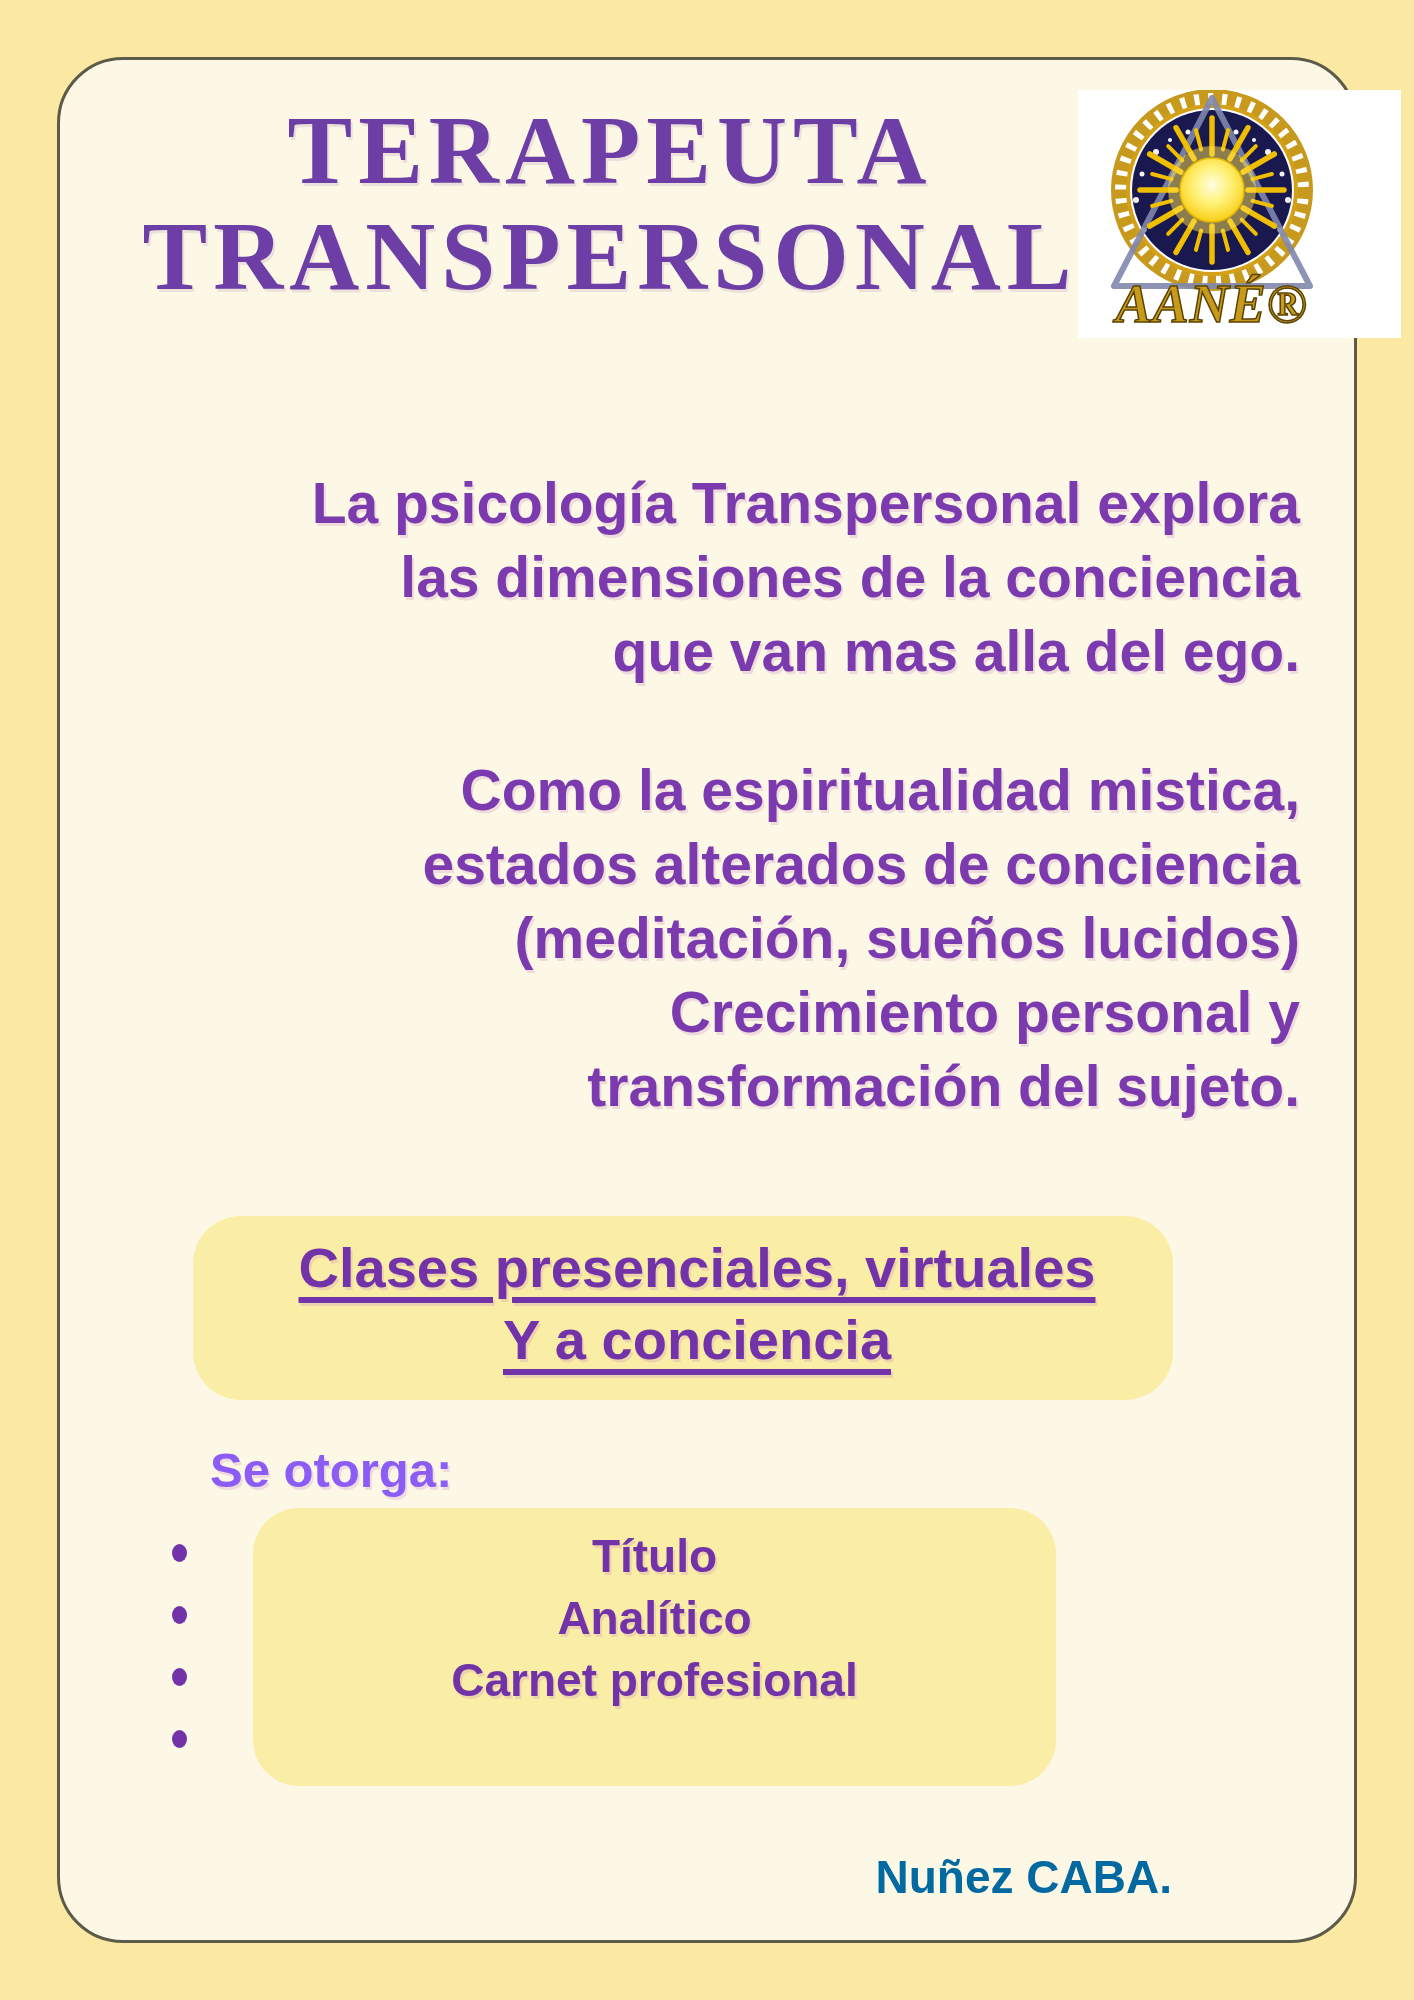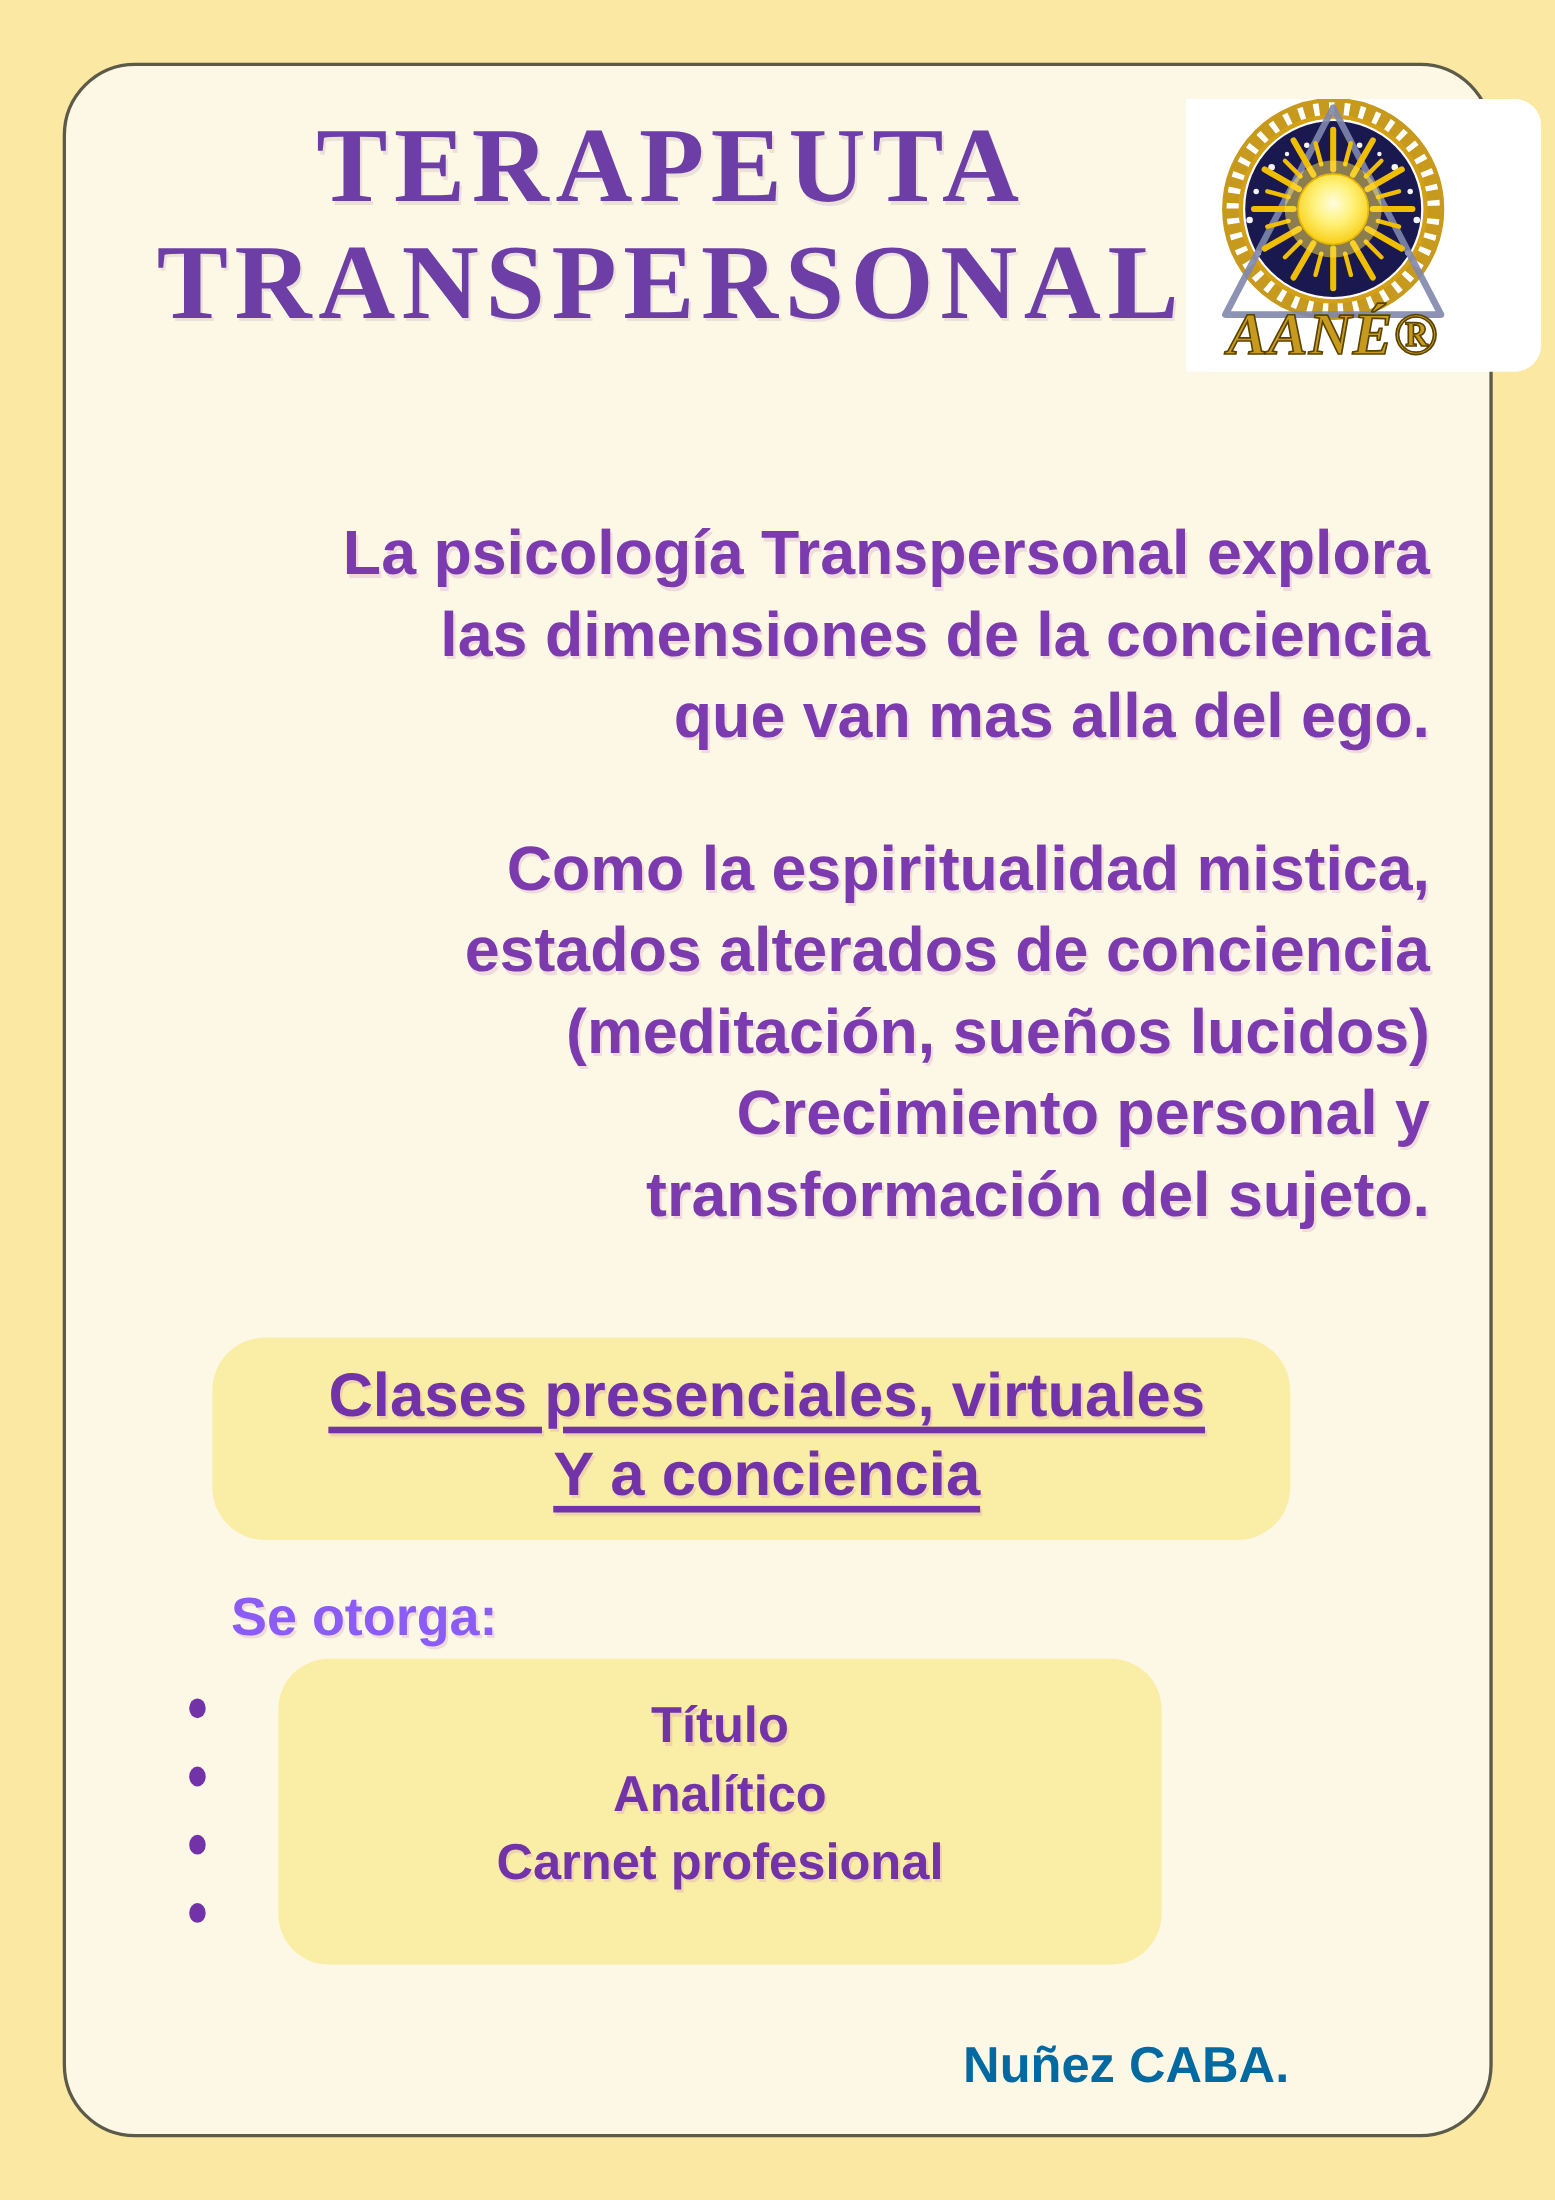--- a/index.html
+++ b/index.html
@@ -27,21 +27,20 @@
     letter-spacing:6px;
     color:#6C3EA6;
     white-space:nowrap;
     text-shadow:2px 3px 0 rgba(110,60,140,0.12);
     margin-left:10px;
   }
   .logo{
     position:absolute;left:1018px;top:30px;
     width:323px;height:248px;
     background:#FFFFFF;
-    border-radius:24px;
   }
   .paragraph{
     position:absolute;left:60px;width:1180px;
     text-align:right;
     font-weight:bold;
     font-size:57px;line-height:74px;
     color:#7B3BAE;
     text-shadow:2px 3px 0 rgba(190,120,190,0.22);
   }
   .intro{top:406px;}
@@ -71,21 +70,21 @@
     font-weight:bold;font-size:49px;
     color:#8b5cf6;
     text-shadow:2px 3px 0 rgba(190,120,190,0.22);
   }
   .grants-box{
     position:absolute;left:193px;top:1448px;
     width:803px;height:278px;
     background:#FAEDA6;
     border-radius:46px;
     text-align:center;
-    padding-top:29px;
+    padding-top:17px;
     box-sizing:border-box;
   }
   .grant-item{
     font-weight:bold;font-size:46px;line-height:62px;
     color:#7232A8;
     text-shadow:2px 3px 0 rgba(190,120,190,0.22);
   }
   .bullet-dot{
     position:absolute;left:112px;
     width:15px;height:18px;

